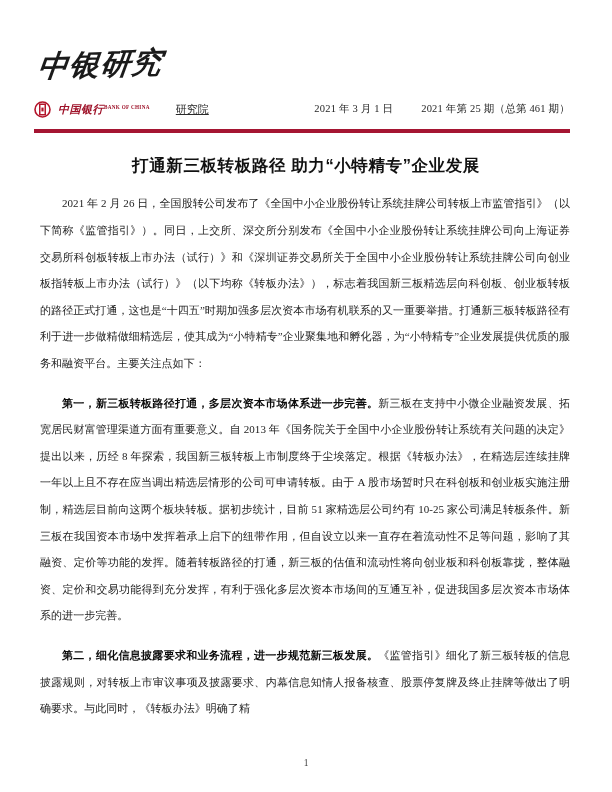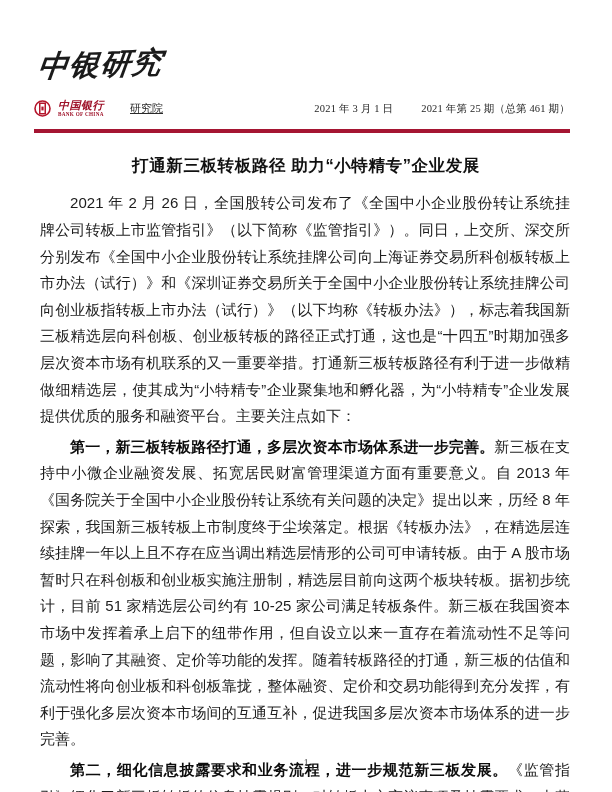--- a/index.html
+++ b/index.html
@@ -74,21 +74,21 @@
     gap: 7px;
   }
   .boc-mark {
     width: 17px;
     height: 17px;
     flex: none;
     display: block;
   }
   .boc-names {
     display: flex;
-    flex-direction: column;
+    flex-direction: row;
     justify-content: center;
     line-height: 1;
   }
   .boc-cn {
     font-family: "Liberation Serif", "DejaVu Serif", serif;
     font-size: 11px;
     font-weight: 700;
     font-style: italic;
     color: #9e1128;
     letter-spacing: 0.5px;
@@ -140,30 +140,30 @@
     padding: 0 64px;
     line-height: 1.3;
   }
 
   
   .body-content {
     margin: 14px 42px 0 40px;
   }
   p.para {
     margin: 0 0 0 0;
-    font-family: Liberation Sans, sans-serif;
-    font-size: 15px;
+    font-family: Liberation Serif, serif;
+    font-size: 11px;
     line-height: 26.6px;
     color: #1c1c1c;
     text-align: justify;
     text-justify: inter-character;
     text-indent: 2em;
     letter-spacing: 0.05px;
   }
-  p.para + p.para { margin-top: 4px; }
+  p.para + p.para { margin-top: 13px; }
   .lead-strong {
     font-weight: 700;
     color: #0d0d0d;
   }
 
   
   .page-number {
     position: absolute;
     left: 0;
     right: 0;

